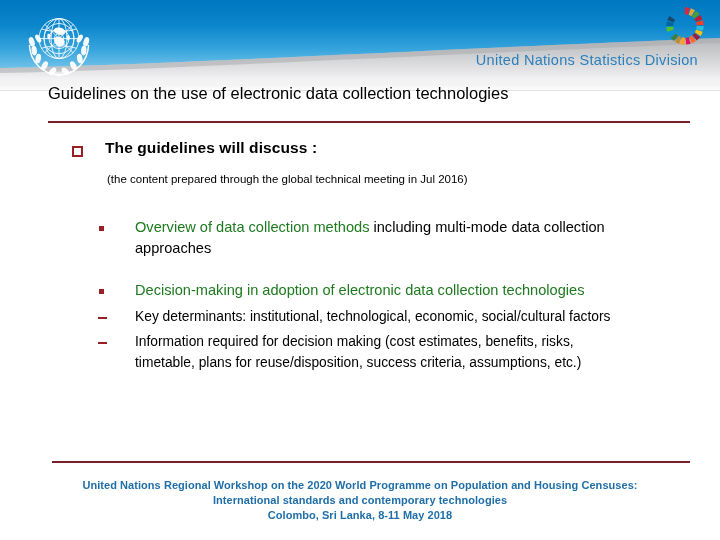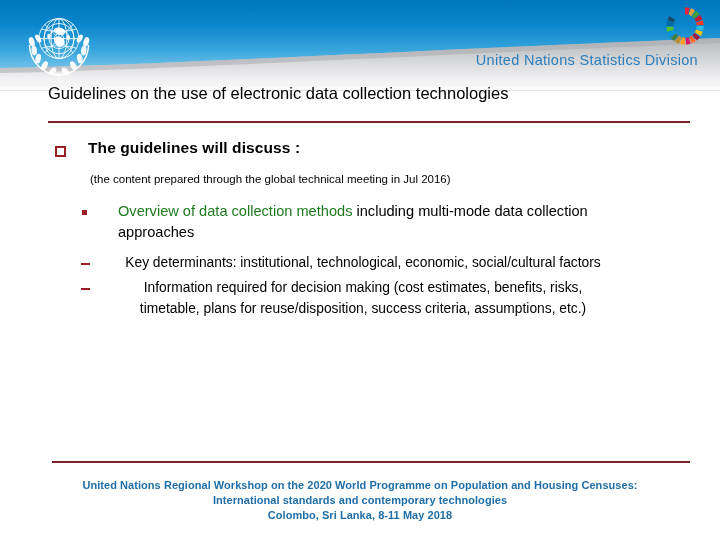--- a/index.html
+++ b/index.html
@@ -95,21 +95,21 @@
     left: 48px;
     top: 121px;
     width: 642px;
     height: 2px;
     background: #7d1f28;
   }
 
   
   .content {
     position: absolute;
-    left: 0;
+    left: 17px;
     top: 136px;
     width: 652px;
   }
 
   
   .lvl1 {
     position: relative;
     padding-left: 88px;
     min-height: 24px;
   }
@@ -138,21 +138,21 @@
     font-size: 11.5px;
     color: #000000;
     line-height: 16px;
   }
 
   
   .lvl2 {
     position: relative;
     padding-left: 118px;
     padding-right: 30px;
-    margin-top: 0;
+    margin-top: 16px;
     min-height: 22px;
   }
   .bullet-sq-filled {
     position: absolute;
     left: 82px;
     top: 9px;
     width: 5px;
     height: 5px;
     background: #9a1f24;
   }
@@ -164,21 +164,20 @@
   .green {
     color: #1d7a1f;
   }
 
   
   .lvl3 {
     position: relative;
     padding-left: 118px;
     padding-right: 44px;
     min-height: 21px;
-    text-align: center;
   }
   .bullet-dash {
     position: absolute;
     left: 81px;
     top: 10px;
     width: 9px;
     height: 2px;
     background: #9a1f24;
   }
   .lvl3-text {
@@ -320,20 +319,24 @@
 
   <div class="gap-a"></div>
 
   <div class="lvl2">
     <span class="bullet-sq-filled"></span>
     <span class="lvl2-text"><span class="green">Overview of data collection methods</span><span> including multi-mode data collection approaches</span></span>
   </div>
 
   <div class="gap-b"></div>
 
+  <div class="lvl2">
+    <span class="bullet-sq-filled"></span>
+    <span class="lvl2-text"><span class="green">Decision-making in adoption of electronic data collection technologies</span><span></span></span>
+  </div>
 
   <div class="gap-c"></div>
 
   <div class="lvl3">
     <span class="bullet-dash"></span>
     <span class="lvl3-text">Key determinants: institutional, technological, economic, social/cultural factors</span>
   </div>
 
   <div class="gap-d"></div>
 

